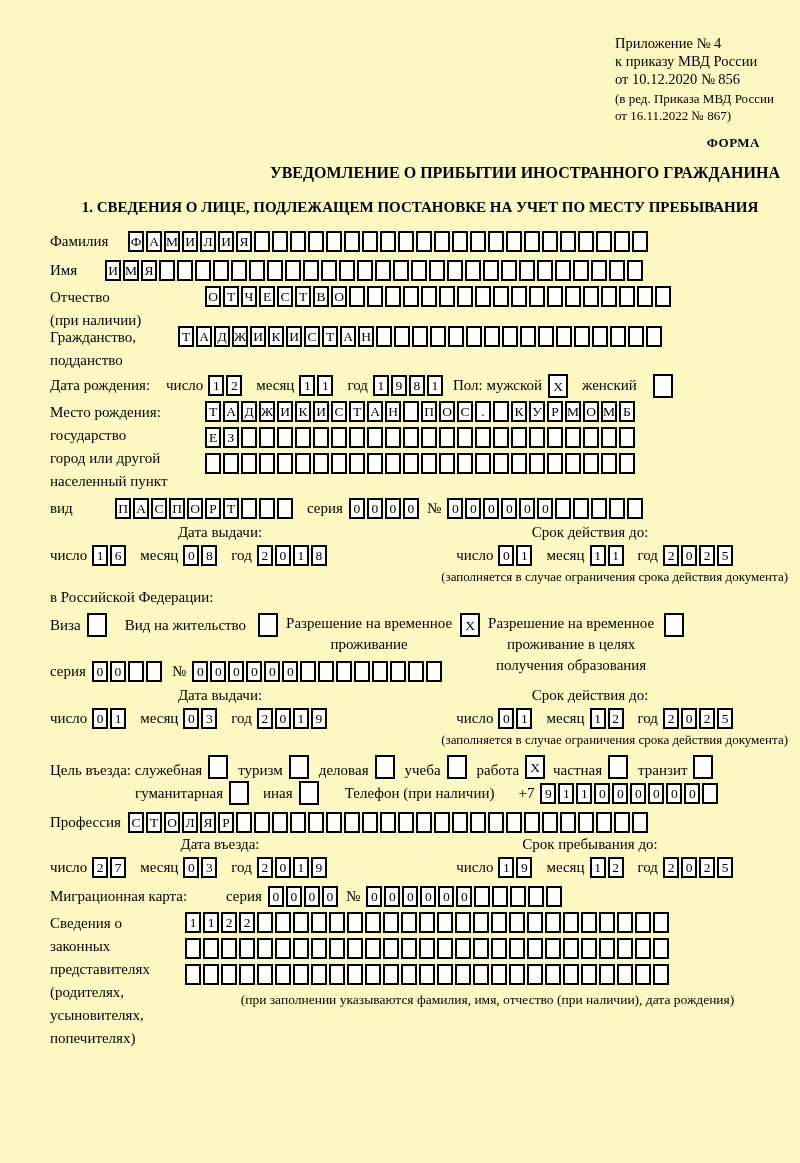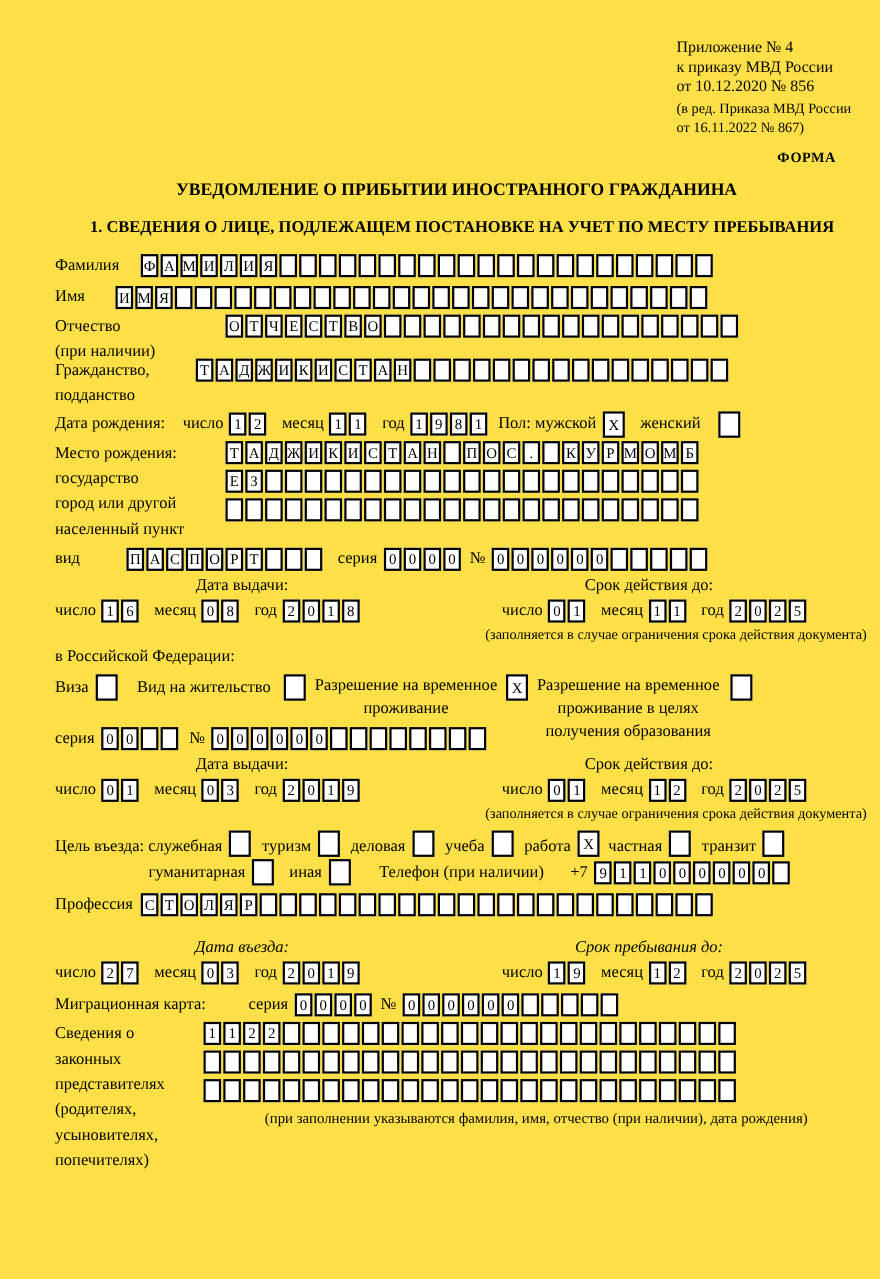--- a/index.html
+++ b/index.html
@@ -1,27 +1,27 @@
 <!DOCTYPE html>
 <html><head>
 <meta charset="utf-8">
 <style>
   * { box-sizing: border-box; }
   html, body { margin: 0; padding: 0; }
   body {
     width: 800px; height: 1163px; background: #ffffff; color: #000;
     font-family: "Liberation Serif", "DejaVu Serif", serif; font-size: 15px;
   }
-  .page { width: 800px; height: 1163px; padding: 34px 10px 0 50px; overflow: hidden; background:#fde047; }
+  .page { width: 800px; height: 1163px; padding: 34px 10px 0 50px; overflow: hidden; background:#fef9c3; }
 
   .appendix { margin-left: 565px; width: 195px; line-height: 1.25; font-size: 14.5px; }
   .appendix-note { font-size: 13px; margin-top: 3px; line-height: 1.3; }
   .forma { font-weight: bold; text-align: right; margin: 10px 30px 0 0; font-size: 13px; letter-spacing: .5px; }
 
-  .title { text-align: center; font-weight: bold; font-size: 16px; line-height: 1.5; margin-top: 10px; margin-right: 10px; }
+  .title { text-align: right; font-weight: bold; font-size: 16px; line-height: 1.5; margin-top: 10px; margin-right: 10px; }
   .blank { display: inline-block; width: 52px; border-bottom: 2px solid #3a3a3a; height: 13px; margin-left: 10px; }
   .sec { font-weight: bold; font-size: 15px; margin-top: 14px; text-align: center; }
 
   .row { display: flex; align-items: center; margin-top: 2px; min-height: 27px; }
   .block { display: flex; align-items: flex-start; margin-top: 2px; }
   .cells { display: inline-flex; flex: none; }
   .cell {
     display: inline-block; width: 16px; height: 21px; border: 2px solid #000;
     margin-right: 2px; text-align: center; line-height: 18px; font-size: 13.5px; flex: none; background: #fff;
   }
@@ -610,21 +610,21 @@
         <span class="cell"></span>
         <span class="cell"></span>
         <span class="cell"></span>
         <span class="cell"></span>
         <span class="cell"></span>
         <span class="cell"></span>
         <span class="cell"></span>
       </span>
   </div>
 
-  <div class="datehead" style="margin-top:17px;font-style:italic;">
+  <div class="datehead" style="margin-top:0;">
     <div class="dh-left">Дата въезда:</div>
     <div class="dh-right">Срок пребывания до:</div>
   </div>
   <div class="daterow">
     <span class="dg">
       <span class="dlbl">число</span>
       <span class="cells">
           <span class="cell">2</span>
           <span class="cell">7</span>
         </span>

